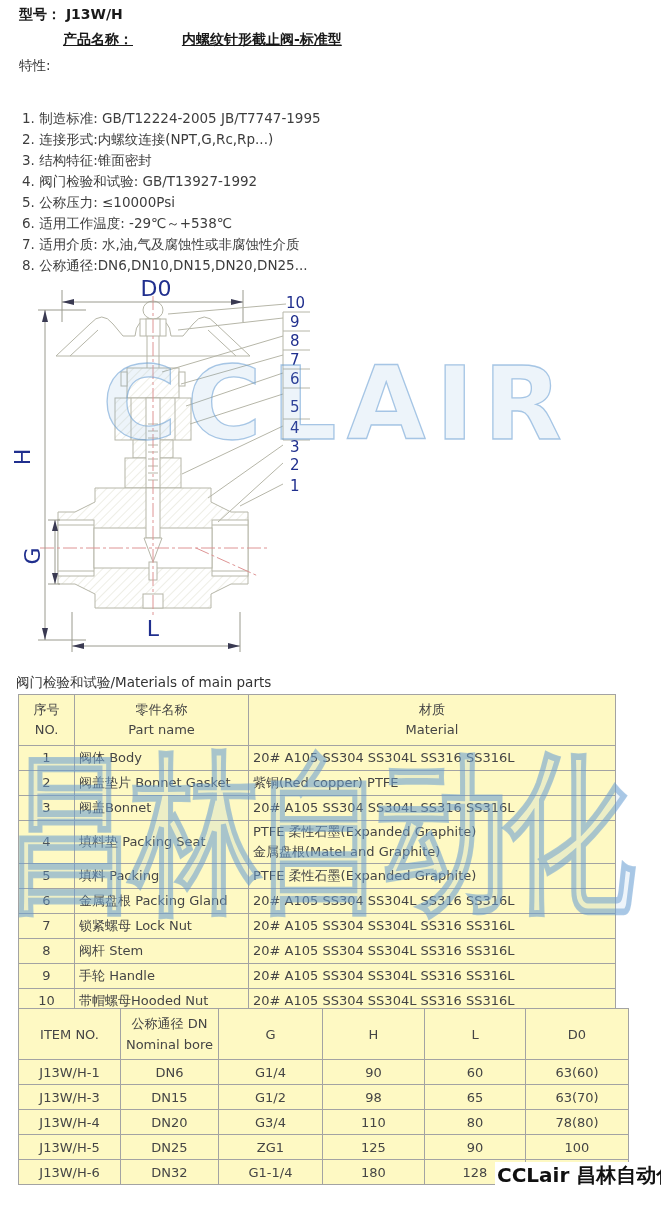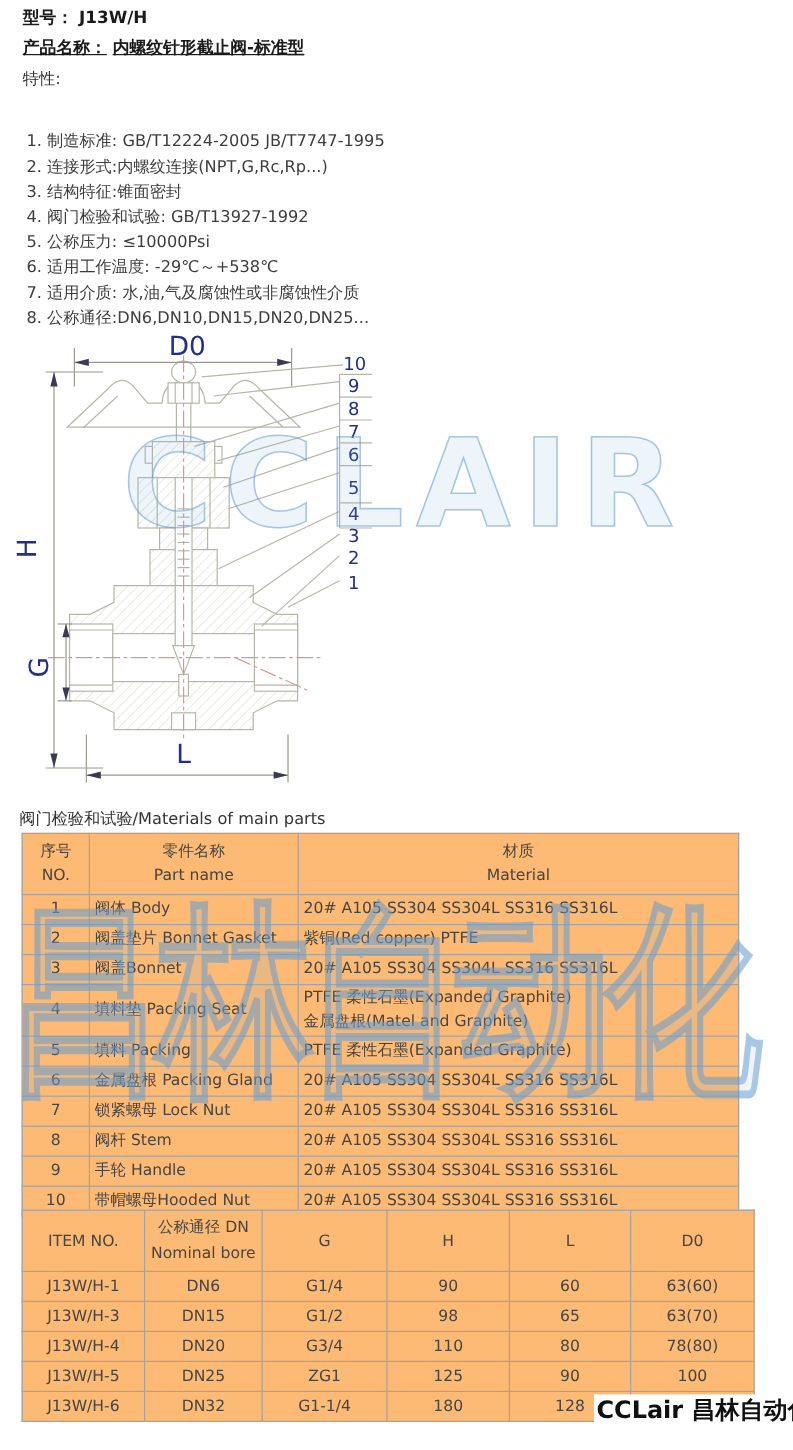--- a/index.html
+++ b/index.html
@@ -1,35 +1,35 @@
 <!DOCTYPE html>
 <html><head>
 <meta charset="utf-8">
 <style>
   html,body{margin:0;padding:0;background:#fff;}
   .page{position:relative;width:661px;height:1208px;background:#fff;overflow:hidden;
         font-family:"DejaVu Sans","Liberation Sans",sans-serif;border-radius:23px;}
   .hdr-line{position:absolute;left:19px;font-size:14px;font-weight:bold;color:#1a1a1a;white-space:nowrap;}
   .hdr-model{top:6px;}
   .hdr-product{top:31px;}
-  .hdr-product .uline{text-decoration:underline;}
+  .hdr-product .uline{text-decoration:underline;margin-left:44px;}
   .hdr-features{top:57px;font-weight:normal;font-size:13.5px;color:#333;}
   .features{position:absolute;left:22px;top:88px;margin-top:20px;}
   .feature-item{font-size:13.5px;color:#3d3d3d;line-height:21px;height:21px;white-space:nowrap;}
   
   .drawing-wrap{position:absolute;left:0;top:272px;width:661px;height:400px;}
   
   .wm{position:absolute;pointer-events:none;font-weight:bold;white-space:nowrap;
       color:rgba(125,175,220,0.14);-webkit-text-stroke:1.3px rgba(100,155,210,0.55);}
   .wm-cclair{left:102px;top:320px;font-size:102px;letter-spacing:10px;}
   .wm-cn{left:6px;top:720px;font-size:172px;letter-spacing:-8px;transform:scaleX(0.76);
          transform-origin:0 0;-webkit-text-stroke:1.3px rgba(100,155,210,0.5);}
   
   .tbl-title{position:absolute;left:16px;top:674px;font-size:13.5px;color:#333;}
-  table.grid{position:absolute;border-collapse:collapse;background:#fdba74;table-layout:fixed;}
+  table.grid{position:absolute;border-collapse:collapse;background:#fef9c3;table-layout:fixed;}
   .grid th,.grid td{border:1px solid #a3a3a3;font-weight:normal;font-size:13px;color:#454545;
                     overflow:hidden;white-space:nowrap;}
   .grid th{text-align:center;}
   #materials-table{left:18px;top:694px;width:597px;}
   #materials-table td{height:22px;padding:1px 4px;}
   #materials-table th{height:48px;padding:1px 2px;line-height:21px;}
   #materials-table td.c-no{text-align:center;}
   #materials-table td.c-part,#materials-table td.c-mat{text-align:left;}
   #materials-table .mat-line{line-height:20px;}
   #dims-table{left:18px;top:1008px;width:610px;}

